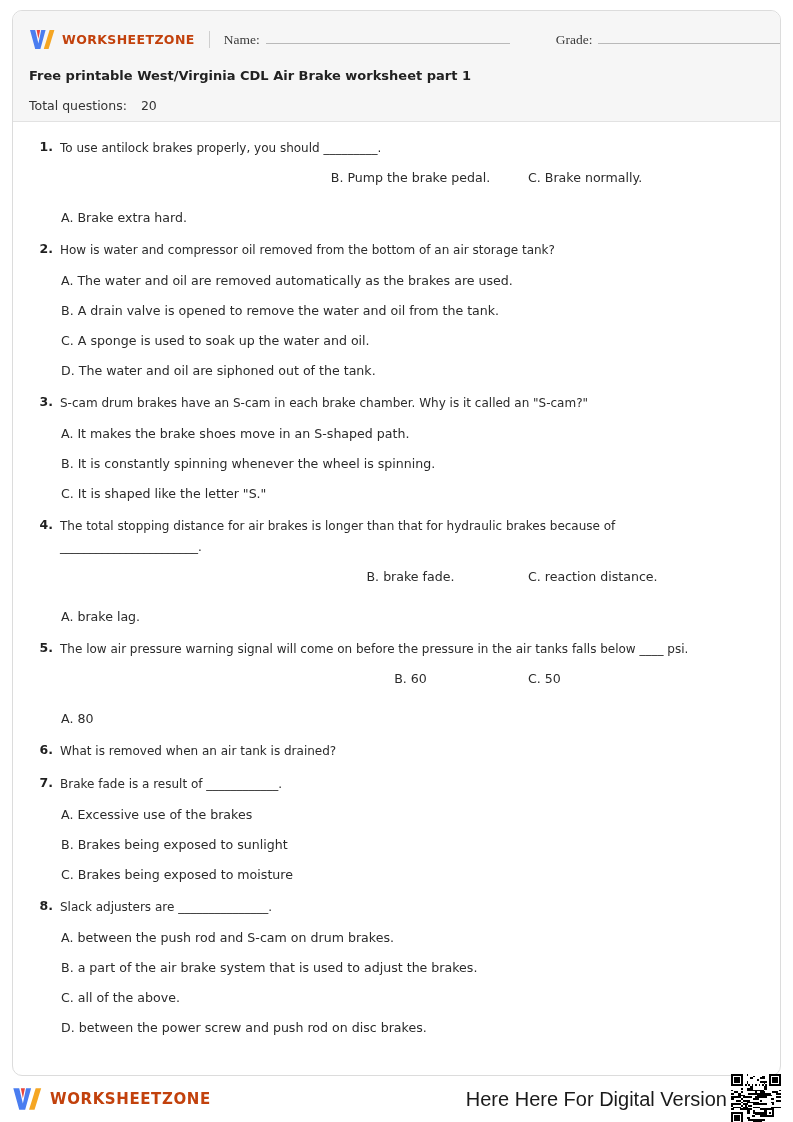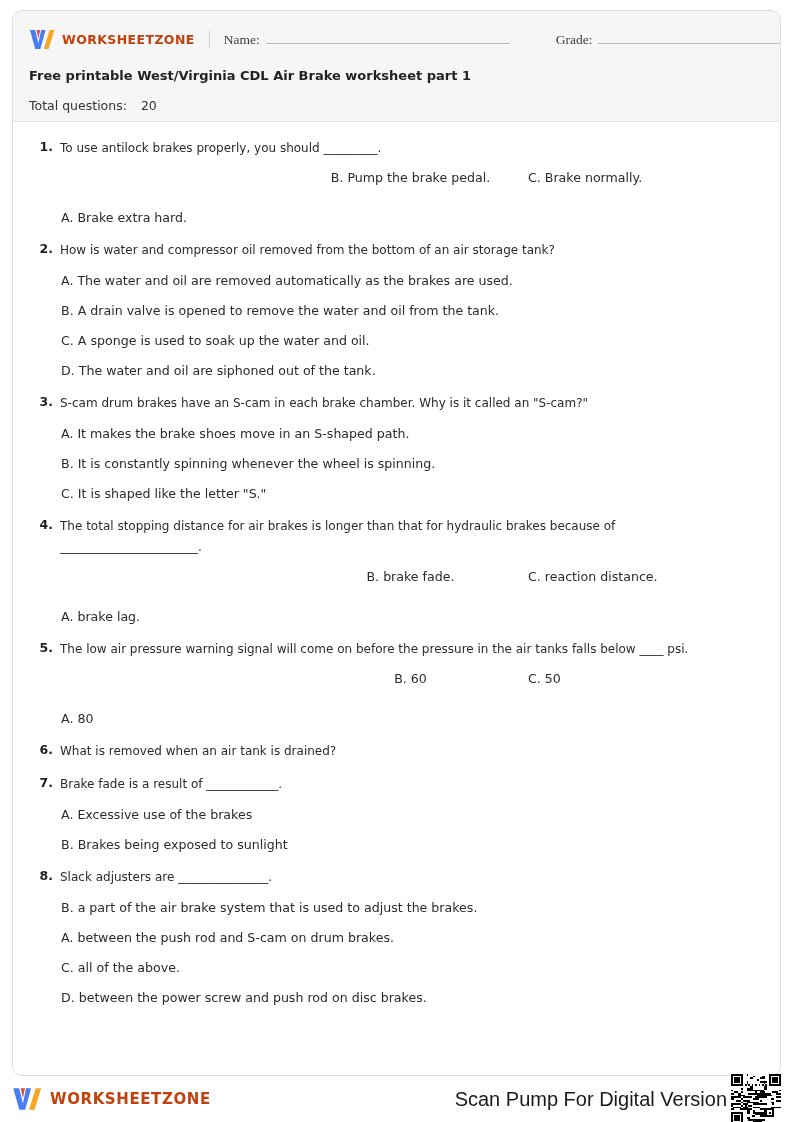--- a/index.html
+++ b/index.html
@@ -283,49 +283,50 @@
         </div>
       </div>
       <div class="q">
         <div class="q-head">
           <div class="q-num">7.</div>
           <div class="q-text">Brake fade is a result of ____________.</div>
         </div>
         <div class="opts stack">
           <div class="opt">A. Excessive use of the brakes</div>
           <div class="opt">B. Brakes being exposed to sunlight</div>
+          <div class="opt">C. Brakes being exposed to moisture</div>
         </div>
       </div>
       <div class="q">
         <div class="q-head">
           <div class="q-num">8.</div>
           <div class="q-text">Slack adjusters are _______________.</div>
         </div>
         <div class="opts stack">
+          <div class="opt">A. between the push rod and S-cam on drum brakes.</div>
           <div class="opt">B. a part of the air brake system that is used to adjust the brakes.</div>
-          <div class="opt">A. between the push rod and S-cam on drum brakes.</div>
           <div class="opt">C. all of the above.</div>
           <div class="opt">D. between the power screw and push rod on disc brakes.</div>
         </div>
       </div>
     </div>
 </div>
 
 <div class="footer">
   <div class="footer-logo">
     <svg class="logo-mark" viewBox="0 0 26 21">
       <path d="M1 1 L6.2 1 L9.4 14.5 L12.2 1 L16.6 1 L11.4 20 L6.2 20 Z" fill="#4a7df0"></path>
       <path d="M6.6 1 L11.2 1 L9.4 9.8 L7.6 1 Z" fill="#e8453c"></path>
       <path d="M20.6 1 L25.4 1 L19.6 20 L14.8 20 Z" fill="#f5a623"></path>
     </svg>
     <span class="logo-text"><span class="w">WORKSHEET</span><span class="z">ZONE</span></span>
   </div>
 
   <div class="footer-right">
-    <span class="scan-text">Scan Pump For Digital Version</span>
+    <span class="scan-text">Here Here For Digital Version</span>
     <svg class="qr" viewBox="0 0 29 29" shape-rendering="crispEdges">
       <rect width="29" height="29" fill="#ffffff"></rect>
       <g id="qr-cells" fill="#000000">
           <rect x="0" y="0" width="1" height="1"></rect>
           <rect x="1" y="0" width="1" height="1"></rect>
           <rect x="2" y="0" width="1" height="1"></rect>
           <rect x="3" y="0" width="1" height="1"></rect>
           <rect x="4" y="0" width="1" height="1"></rect>
           <rect x="5" y="0" width="1" height="1"></rect>
           <rect x="6" y="0" width="1" height="1"></rect>

